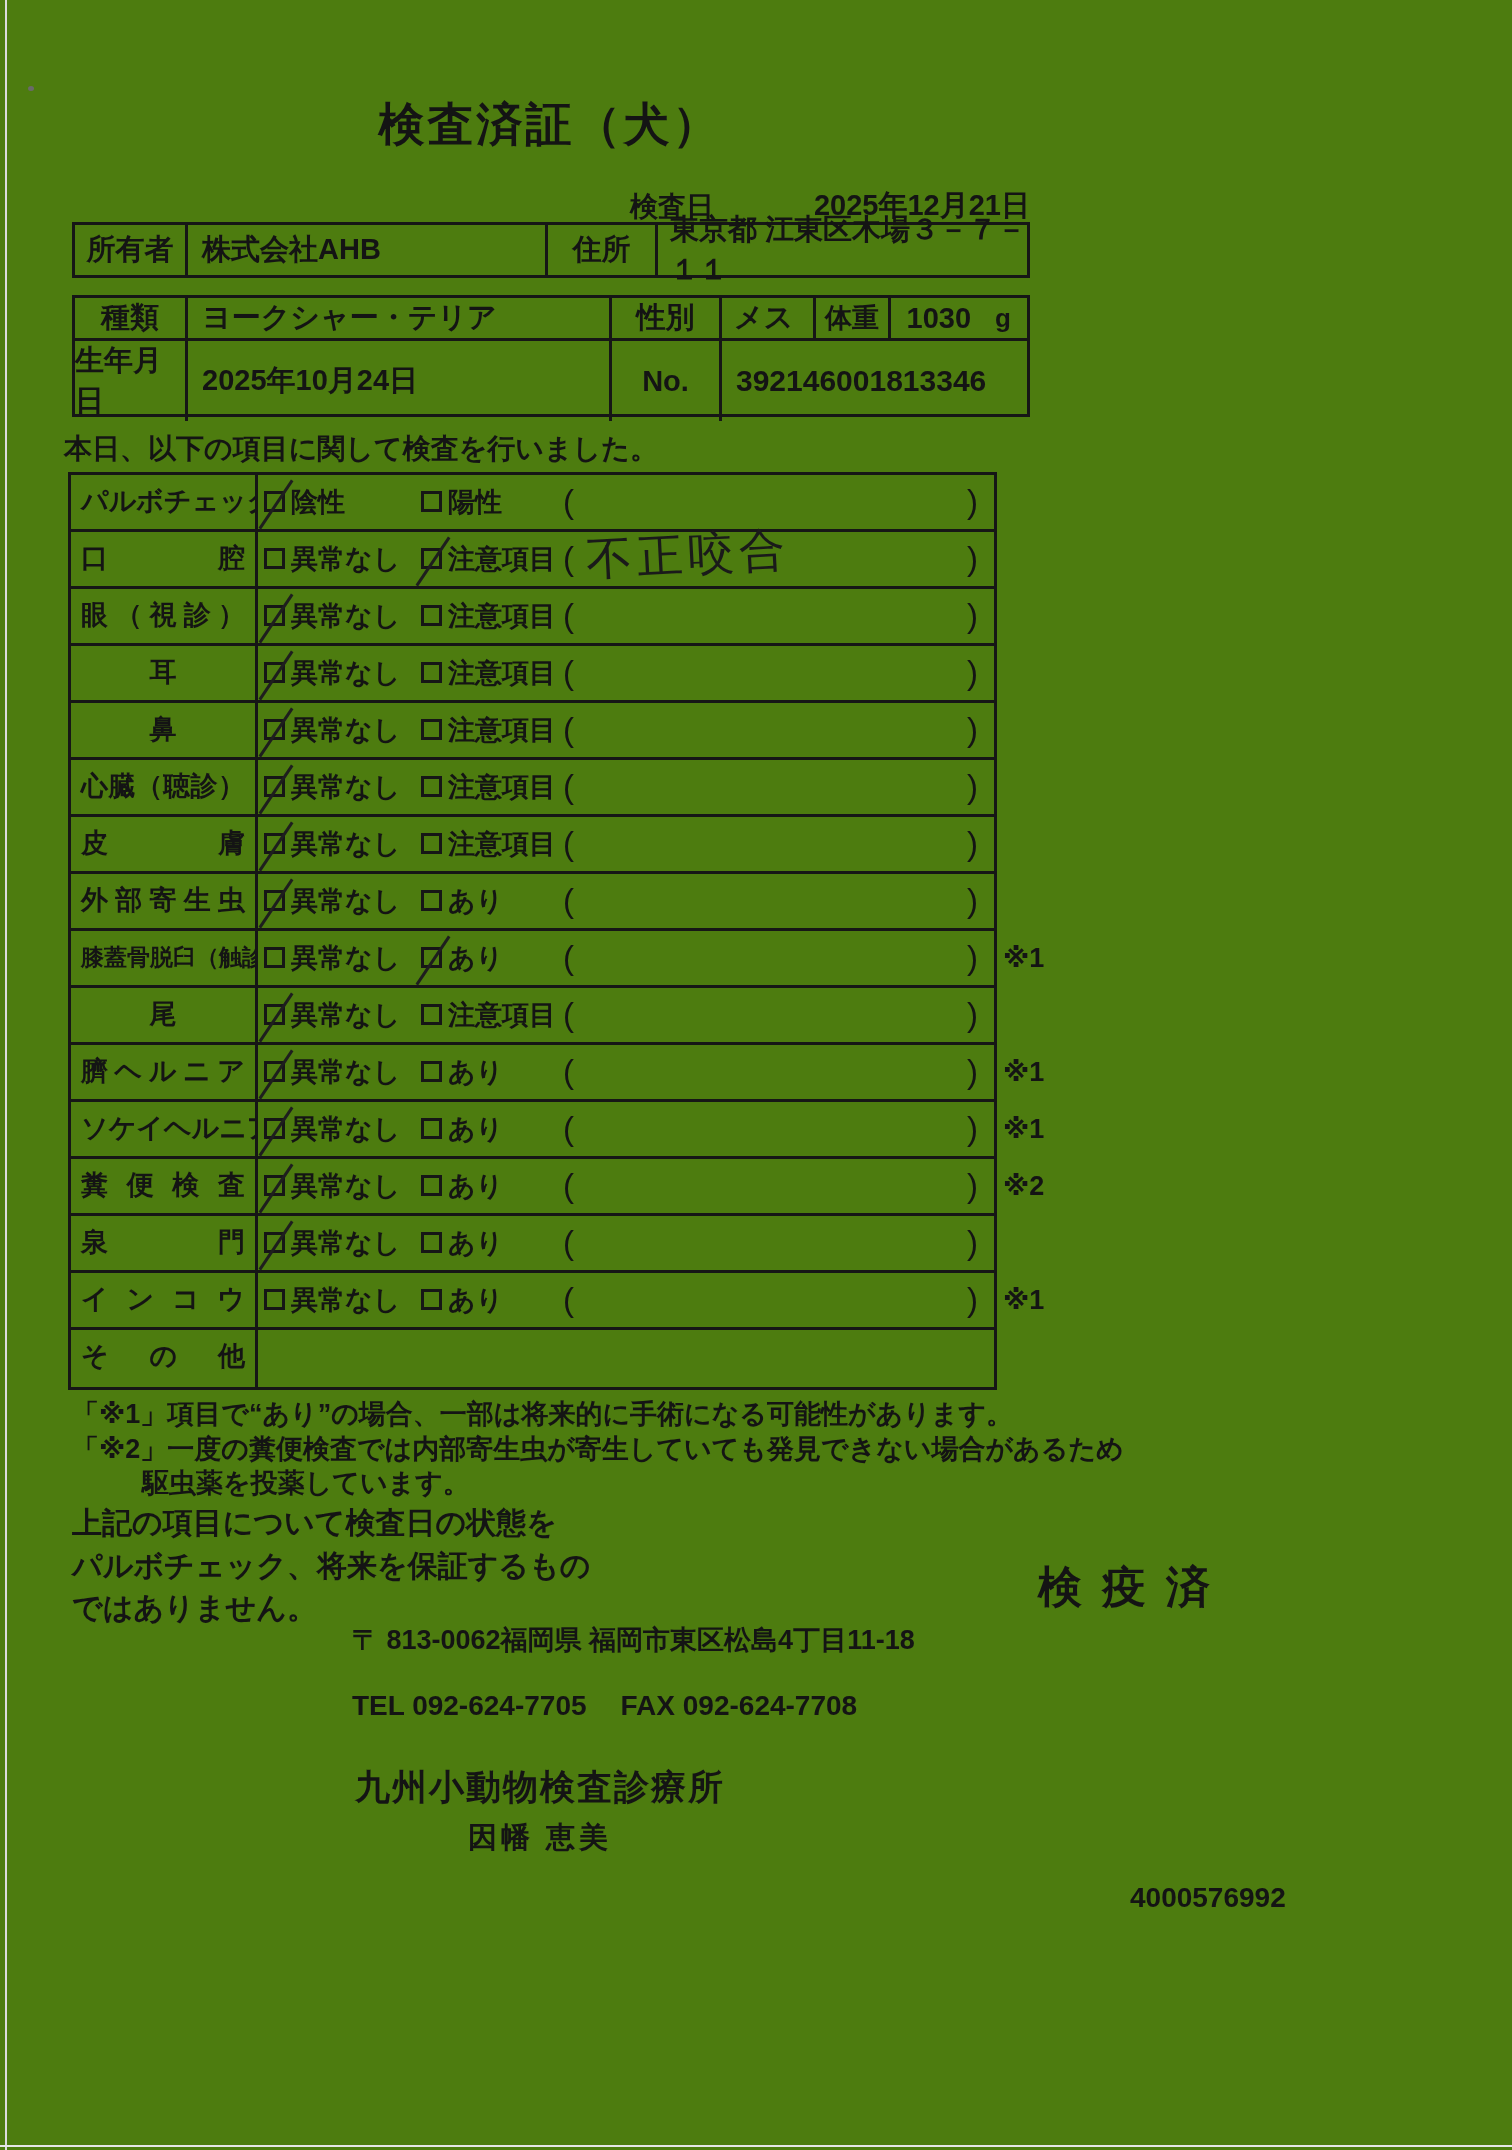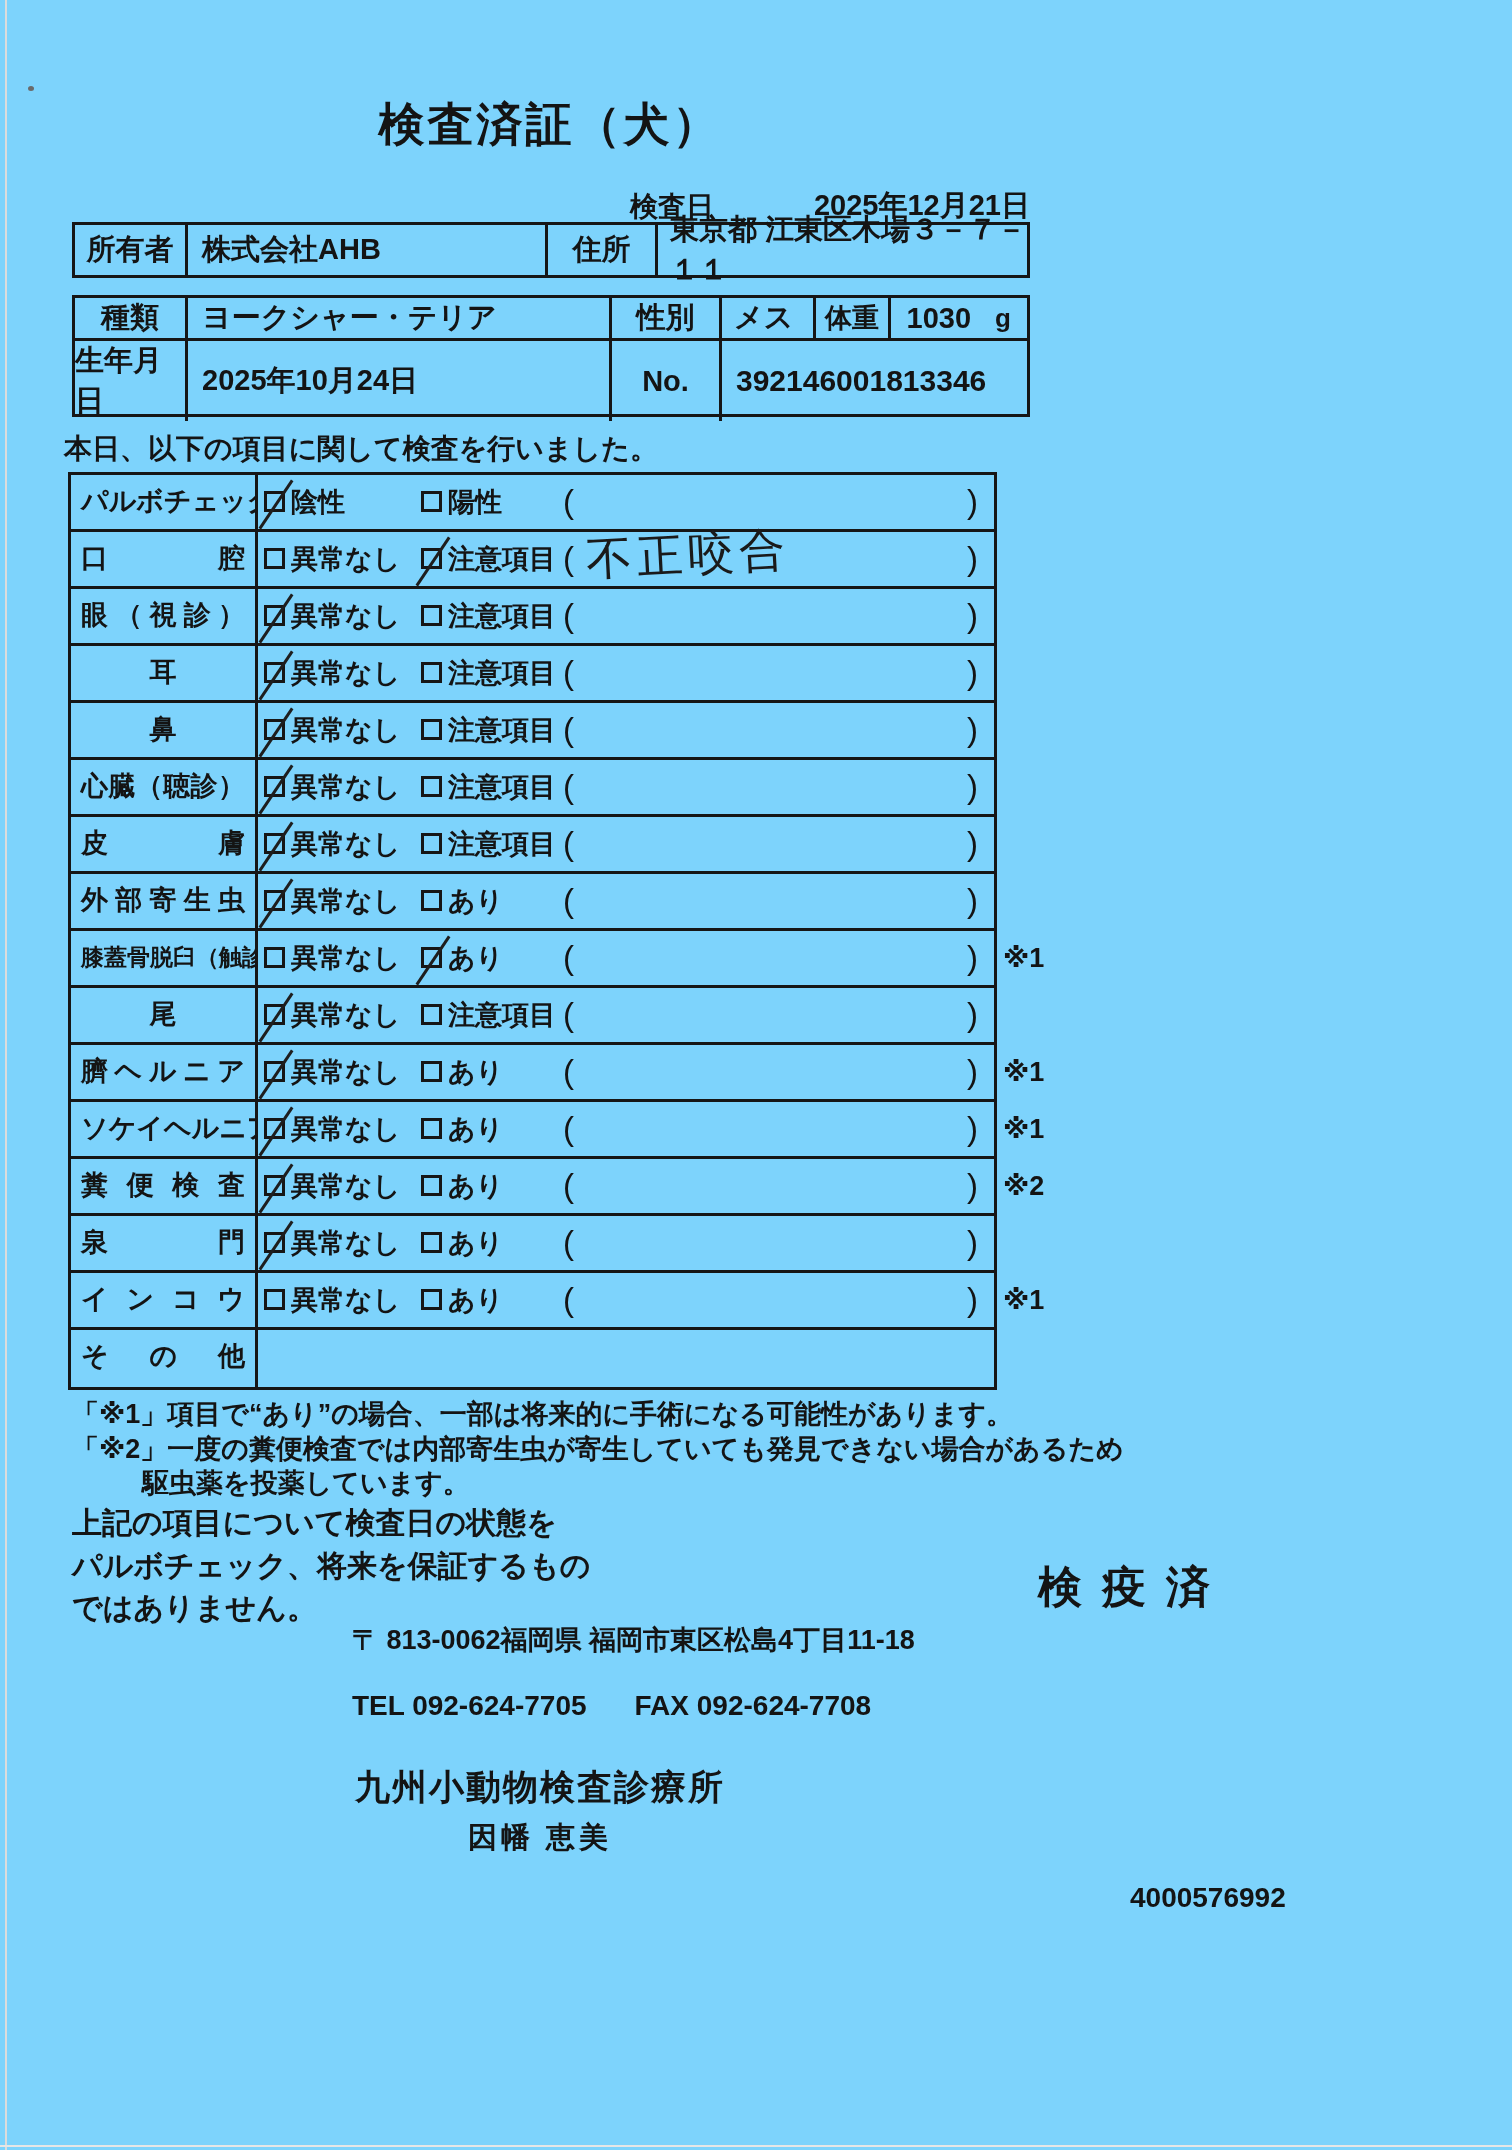--- a/index.html
+++ b/index.html
@@ -1,17 +1,17 @@
 <!DOCTYPE html>
 <html><head>
 <meta charset="utf-8">
 <style>
   html,body{margin:0;padding:0;background:#ececec;}
   .page{
-    position:relative;width:1512px;height:2150px;background:#7dd3fc;
+    position:relative;width:1512px;height:2150px;background:#4d7c0f;
     font-family:"Liberation Sans","DejaVu Sans",sans-serif;color:#141414;
     overflow:hidden;margin:0 auto;
   }
   .edge-left{position:absolute;left:5px;top:0;width:2px;height:2150px;background:#dcdcdc;}
   .edge-bottom{position:absolute;left:0;bottom:3px;width:100%;height:2px;background:#e6e6e6;}
   .artifact-dot{position:absolute;left:28px;top:86px;width:6px;height:5px;background:#6a6a6a;border-radius:50%;}
 
   .title{position:absolute;top:94px;left:0;width:1100px;text-align:center;
     font-size:46px;font-weight:700;letter-spacing:3px;}
 
@@ -79,21 +79,21 @@
   .fn3{left:142px;top:1465px;}
 
   .disc{position:absolute;left:72px;top:1502px;font-size:30px;font-weight:700;line-height:1.42;}
 
   .stamp{position:absolute;left:1038px;top:1558px;font-size:44px;font-weight:600;
     letter-spacing:20px;white-space:nowrap;}
 
   .postal{position:absolute;left:352px;top:1622px;font-size:27px;font-weight:700;
     display:flex;white-space:nowrap;}
   .telfax{position:absolute;left:352px;top:1690px;font-size:28px;font-weight:700;
-    display:flex;gap:48px;white-space:nowrap;}
+    display:flex;gap:34px;white-space:nowrap;}
   .clinic{position:absolute;left:300px;top:1764px;width:480px;text-align:center;
     font-size:35px;font-weight:700;letter-spacing:2px;}
   .examiner{position:absolute;left:300px;top:1818px;width:480px;text-align:center;
     font-size:29px;font-weight:700;letter-spacing:4px;}
   .serial{position:absolute;left:1130px;top:1882px;font-size:28px;font-weight:700;}
 </style>
 </head>
 <body>
 
 <div class="page">

